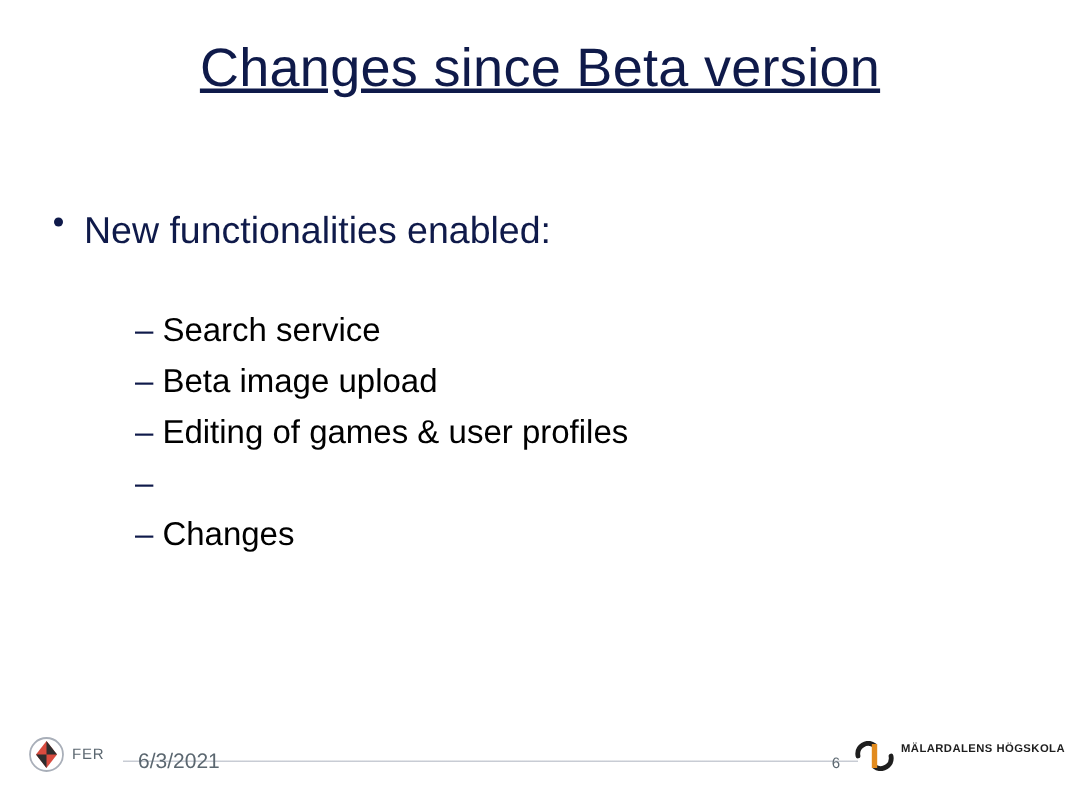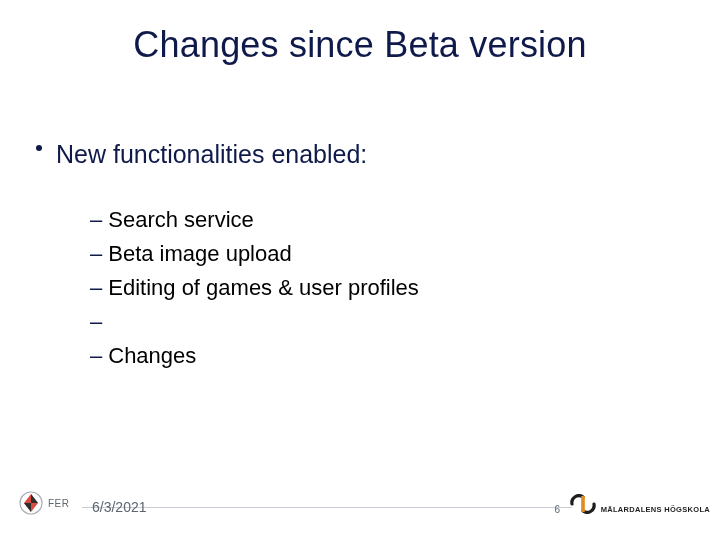--- a/index.html
+++ b/index.html
@@ -1,33 +1,33 @@
 <!DOCTYPE html>
 <html><head>
 <meta charset="utf-8">
 <style>
   * { box-sizing: border-box; margin: 0; padding: 0; }
   html, body { width: 720px; height: 540px; background: #fff; font-family: Arial, Helvetica, sans-serif; overflow: hidden; }
   .slide { position: relative; width: 720px; height: 540px; }
-  .title { position: absolute; top: 24px; left: 0; width: 720px; text-align: center; font-size: 36px; color: #0f1a4a; font-weight: 400; letter-spacing: 0.2px; }
+  .title { position: absolute; top: 24px; left: 0; width: 720px; text-align: center; font-size: 36px; color: #0f1a4a; font-weight: 400; letter-spacing: 0.2px; text-decoration: underline; }
   .bullet-row { position: absolute; top: 124px; left: 36px; display: flex; align-items: center; }
   .bullet-dot { width: 6px; height: 6px; border-radius: 50%; background: #0f1a4a; margin-right: 14px; margin-top: 2px; }
   .bullet-text { font-size: 25px; color: #0f1a4a; margin-top: 16px; }
   .sublist { position: absolute; top: 205px; left: 90px; }
   .sub-item { display: flex; align-items: flex-start; margin-bottom: 4px; }
   .dash { font-size: 22px; color: #0f1a4a; margin-right: 6px; line-height: 30px; }
   .sub-text { font-size: 22px; color: #000000; line-height: 30px; }
   .footer { position: absolute; bottom: 24px; left: 0; width: 720px; height: 48px; }
   .left-logo { position: absolute; left: 18px; bottom: 0; display: flex; align-items: center; }
   .fer-emblem { width: 26px; height: 26px; position: relative; margin-right: 4px; }
   .fer-text { font-size: 10px; color: #5b6770; letter-spacing: 0.5px; }
   .sep-line { position: absolute; left: 82px; right: 148px; bottom: 8px; height: 1px; background: linear-gradient(to right, #c8ccd4, #c8ccd4); }
   .date { position: absolute; left: 92px; bottom: 1px; font-size: 14px; color: #5b6770; }
   .page-num { position: absolute; right: 160px; bottom: 1px; font-size: 10px; color: #5b6770; }
-  .right-logo { position: absolute; right: 10px; bottom: 2px; display: flex; align-items: flex-end; }
+  .right-logo { position: absolute; right: 10px; bottom: 2px; display: flex; align-items: flex-start; }
   .mdh-mark { width: 28px; height: 20px; position: relative; margin-right: 4px; }
   .mdh-text { font-size: 7.5px; font-weight: 700; color: #1e1e1e; letter-spacing: 0.3px; }
 </style>
 </head>
 <body>
 
 <div class="slide">
 
   <div class="title">Changes since Beta version</div>
 

